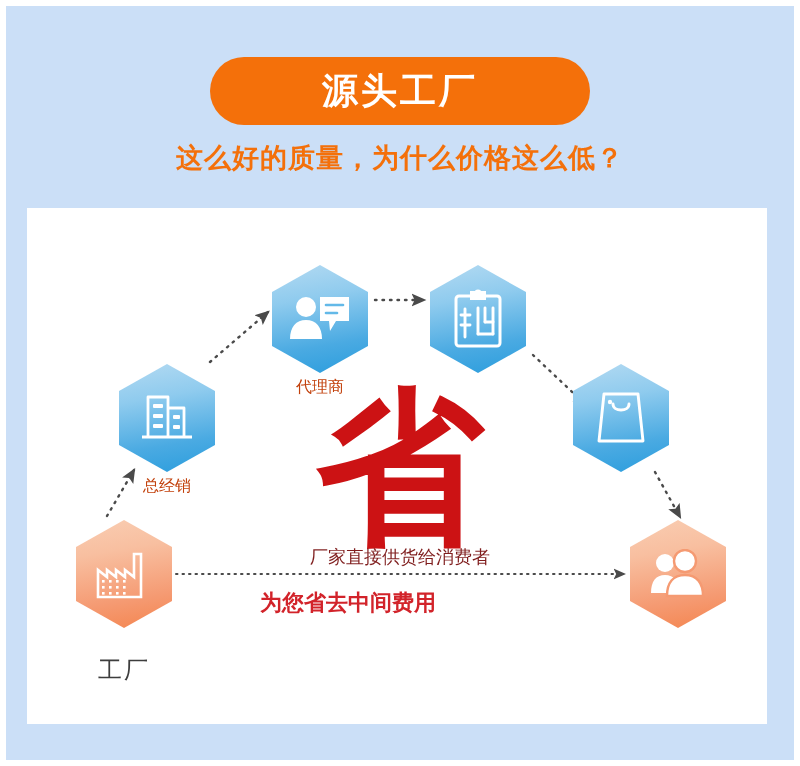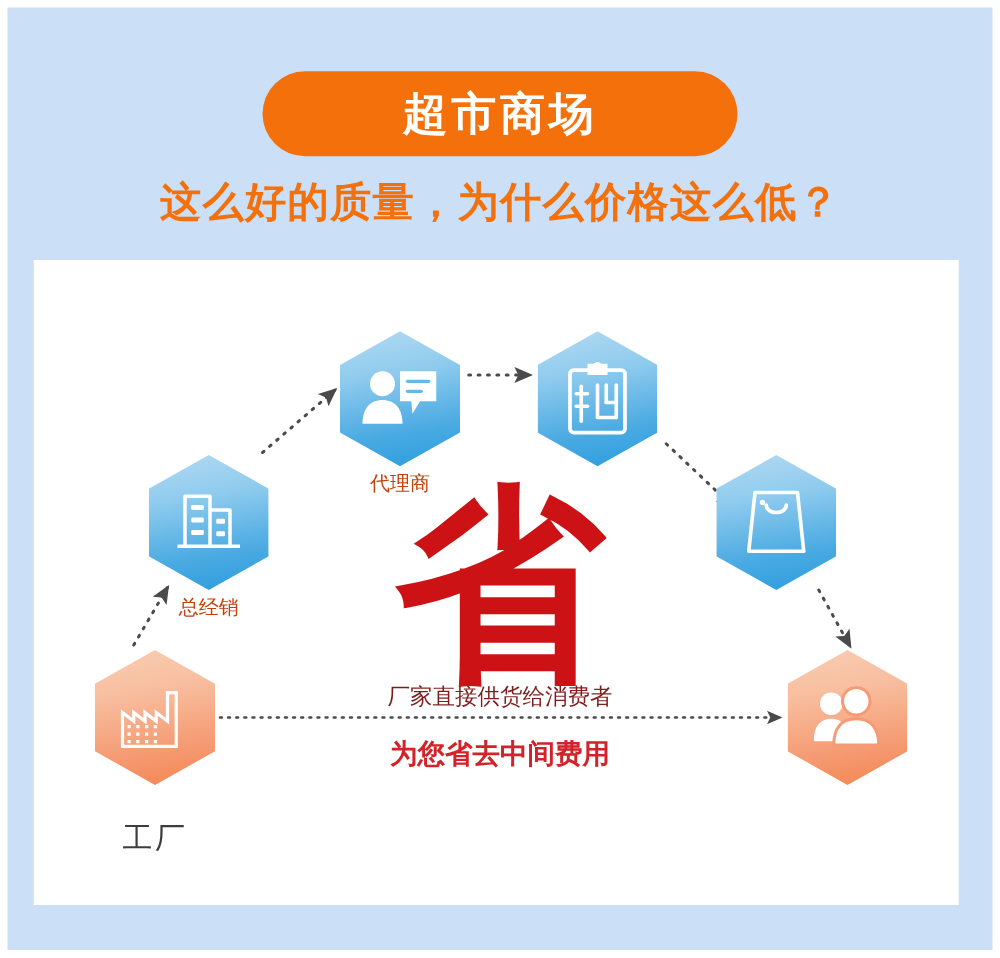--- a/index.html
+++ b/index.html
@@ -36,21 +36,21 @@
     line-height:1;
   }
 
   
   #subtitle {
     position:absolute;
     left:0; top:140px;
     width:800px;
     text-align:center;
     color:#f4700a;
-    font-size:33px;
+    font-size:27px;
     font-weight:bold;
     letter-spacing:1px;
   }
 
   
   #card {
     position:absolute;
     left:27px; top:208px;
     width:740px; height:516px;
     background:#ffffff;
@@ -114,42 +114,42 @@
     width:280px;
     text-align:center;
     font-size:18px;
     color:#7f1d1d;
     white-space:nowrap;
   }
   #save-line {
     position:absolute;
     left:260px; top:588px;
     width:280px;
-    text-align:center;
+    text-align:left;
     font-size:22px;
     font-weight:bold;
     color:#d2232a;
     white-space:nowrap;
   }
 
   
   #connectors {
     position:absolute;
     left:0; top:0;
     width:800px; height:766px;
     pointer-events:none;
   }
 </style>
 </head>
 <body>
 
 <div id="canvas"></div>
 
 <div id="badge">
-  <span id="badge-label">超市商场</span>
+  <span id="badge-label">源头工厂</span>
 </div>
 
 <div id="subtitle">这么好的质量，为什么价格这么低？</div>
 
 <div id="card"></div>
 
 <svg id="connectors" viewBox="0 0 800 766">
   <defs>
     <marker id="arrowhead" markerWidth="7" markerHeight="7" refX="5.2" refY="3" orient="auto">
       <path d="M0,0.3 L6.2,3 L0,5.7 L1.3,3 Z" fill="#4a4a4a"></path>

